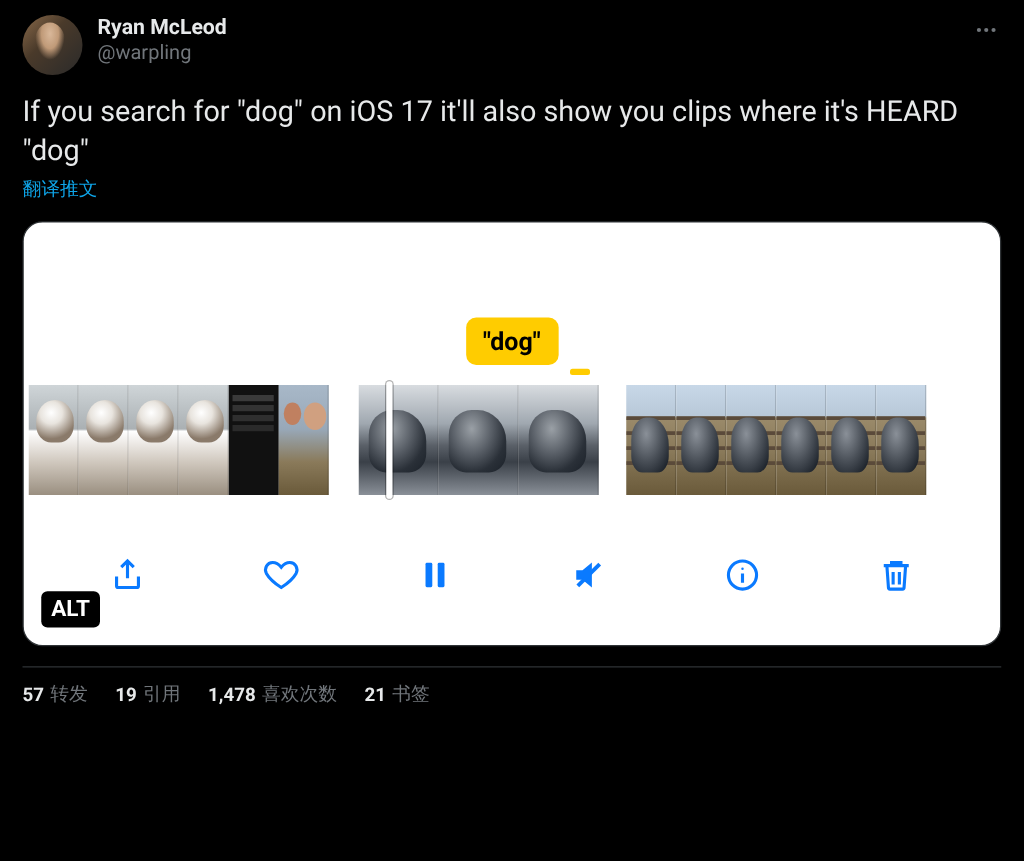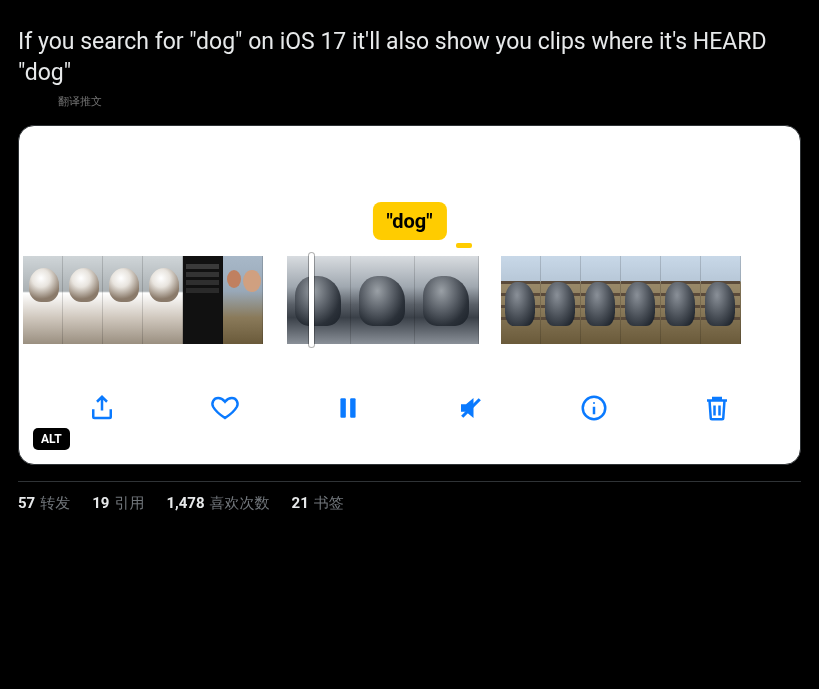--- a/index.html
+++ b/index.html
@@ -58,24 +58,23 @@
   }
   .more svg { display: block; }
   .body-text {
     margin-top: 14px;
     font-size: 23px;
     line-height: 1.35;
     color: #e7e9ea;
   }
   .translate-link {
     margin-top: 6px;
-    font-size: 11px;
-    color: #737373;
+    font-size: 15px;
+    color: #0ea5e9;
     cursor: pointer;
-    margin-left: 40px;
   }
   .media-card {
     margin-top: 16px;
     background: #fff;
     border-radius: 16px;
     height: 340px;
     position: relative;
     overflow: hidden;
     border: 1px solid #2f3336;
   }
@@ -169,49 +168,65 @@
   }
   .tbtn svg { width: 30px; height: 30px; stroke: #0a7aff; stroke-width: 2; fill: none; }
   .tbtn.pause svg { width: 26px; height: 30px; }
   .tbtn.pause rect { fill: #0a7aff; stroke: none; }
   .alt-badge {
     position: absolute;
     bottom: 14px;
     left: 14px;
     background: #000;
     color: #fff;
-    font-size: 12px;
+    font-size: 18px;
     font-weight: 700;
     padding: 4px 8px;
     border-radius: 5px;
   }
   .meta-line {
     margin-top: 16px;
     color: #71767b;
     font-size: 16px;
   }
   .meta-line .views-count { color: #e7e9ea; font-weight: 700; }
   .divider {
     height: 1px;
     background: #2f3336;
     margin: 16px 0 12px 0;
   }
   .stats {
     display: flex;
     gap: 22px;
     font-size: 15px;
   }
-  .stat { display: flex; gap: 5px; color: #71767b; }
+  .stat { display: flex; gap: 5px; color: #71767b; align-items: center; }
   .stat .num { color: #e7e9ea; font-weight: 700; }
 </style>
 </head>
 <body>
 
 <div class="tweet">
 
+  <div class="header">
+    <div class="avatar"></div>
+    <div class="names">
+      <div class="display-name">Ryan McLeod</div>
+      <div class="handle">@warpling</div>
+    </div>
+    <div class="more">
+      <svg viewBox="0 0 24 24" width="20" height="20">
+          <g fill="#71767b">
+            <circle cx="5" cy="12" r="2"></circle>
+            <circle cx="12" cy="12" r="2"></circle>
+            <circle cx="19" cy="12" r="2"></circle>
+          </g>
+        </svg>
+    </div>
+  </div>
 
   <div class="body-text">If you search for "dog" on iOS 17 it'll also show you clips where it's HEARD "dog"</div>
 
   <div class="translate-link">翻译推文</div>
 
   <div class="media-card">
     <div class="dog-label">"dog"</div>
     <div class="yellow-tick"></div>
 
     <div class="timeline">

